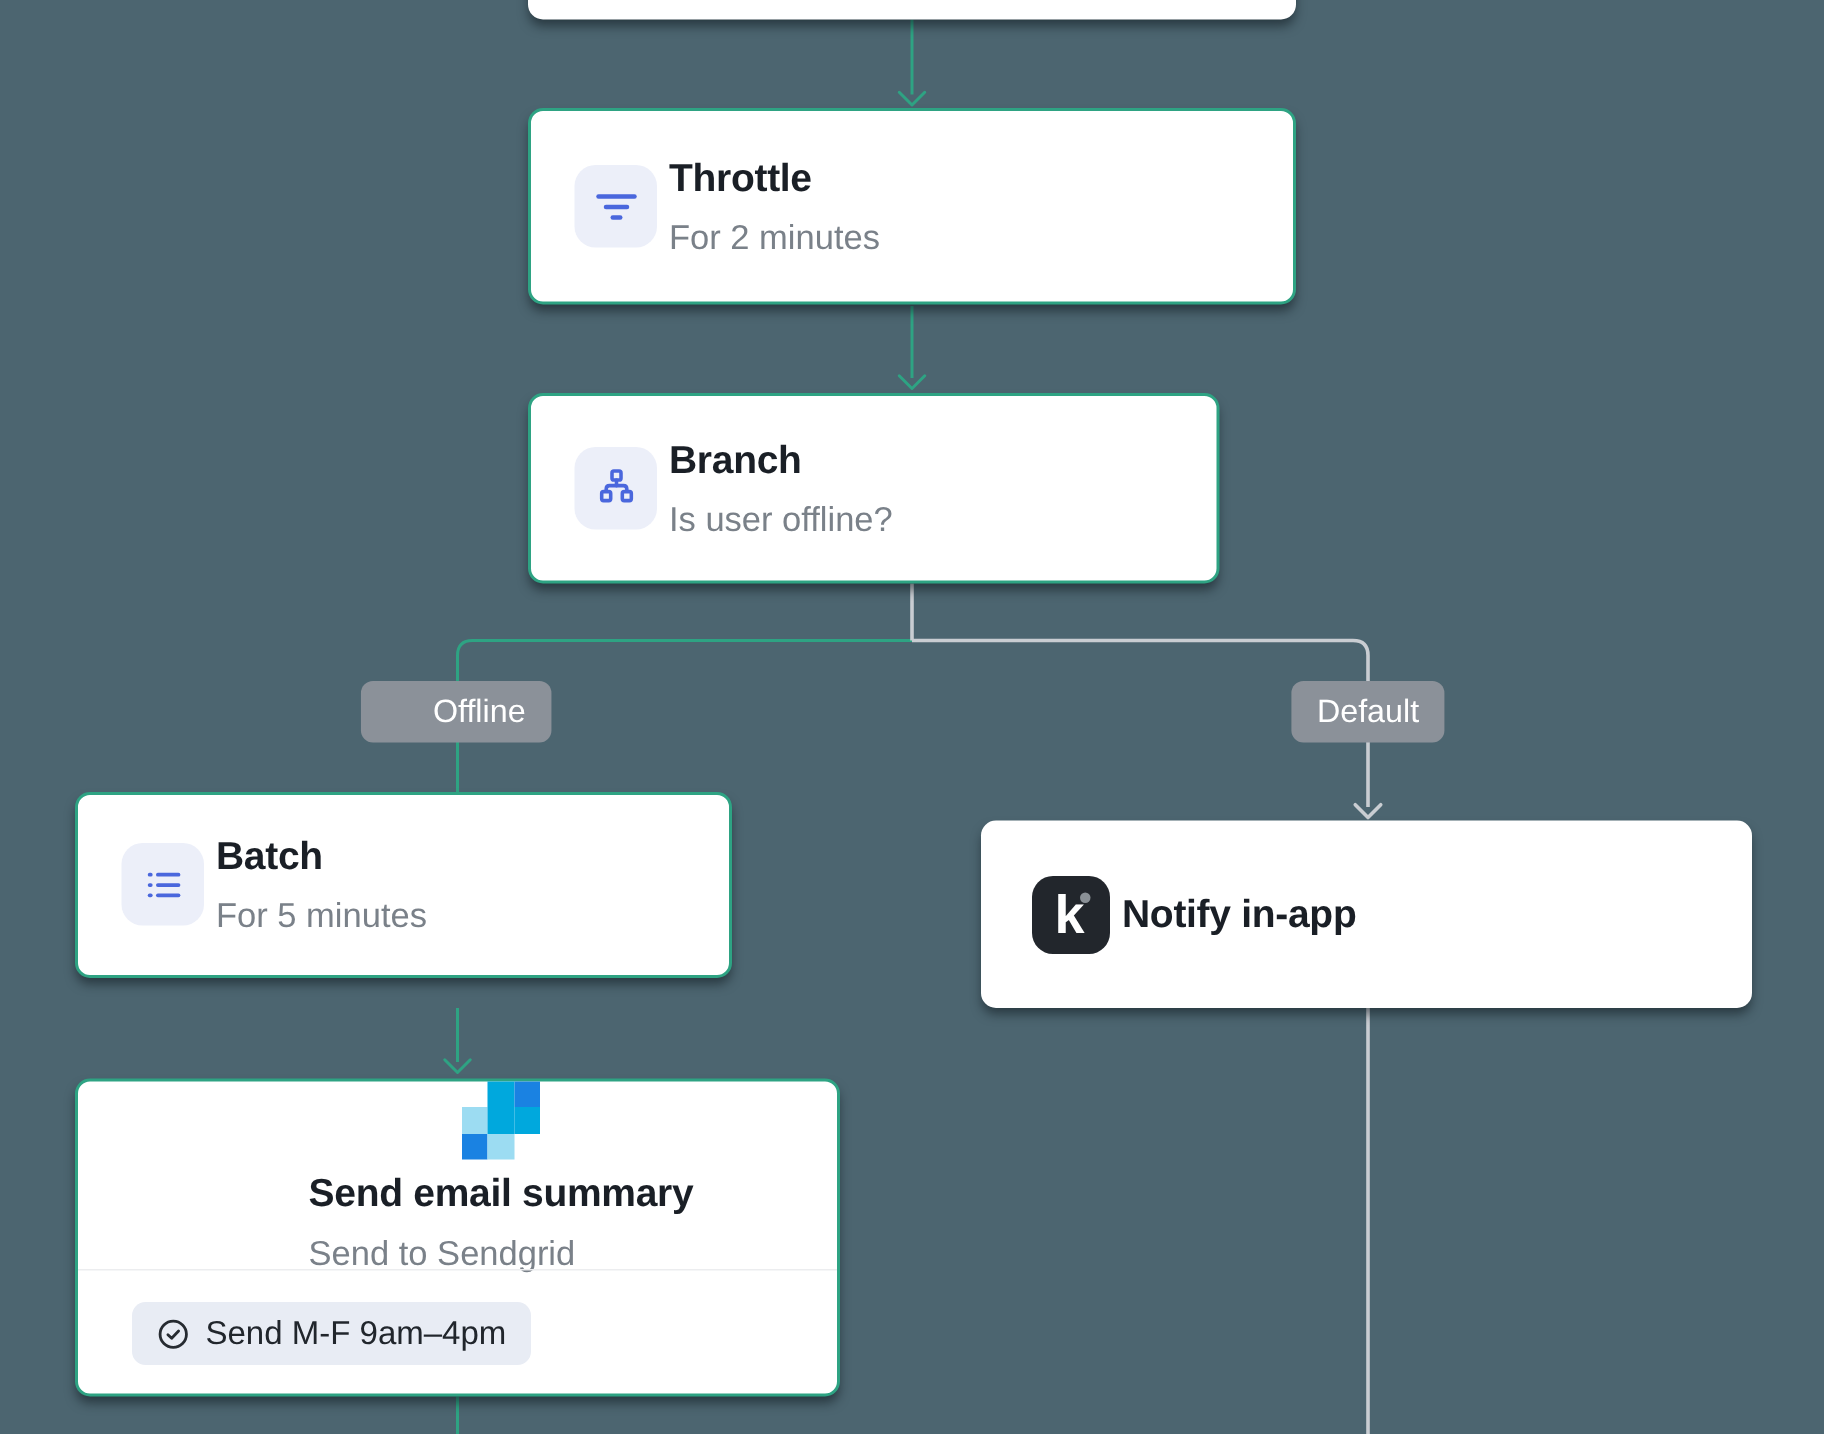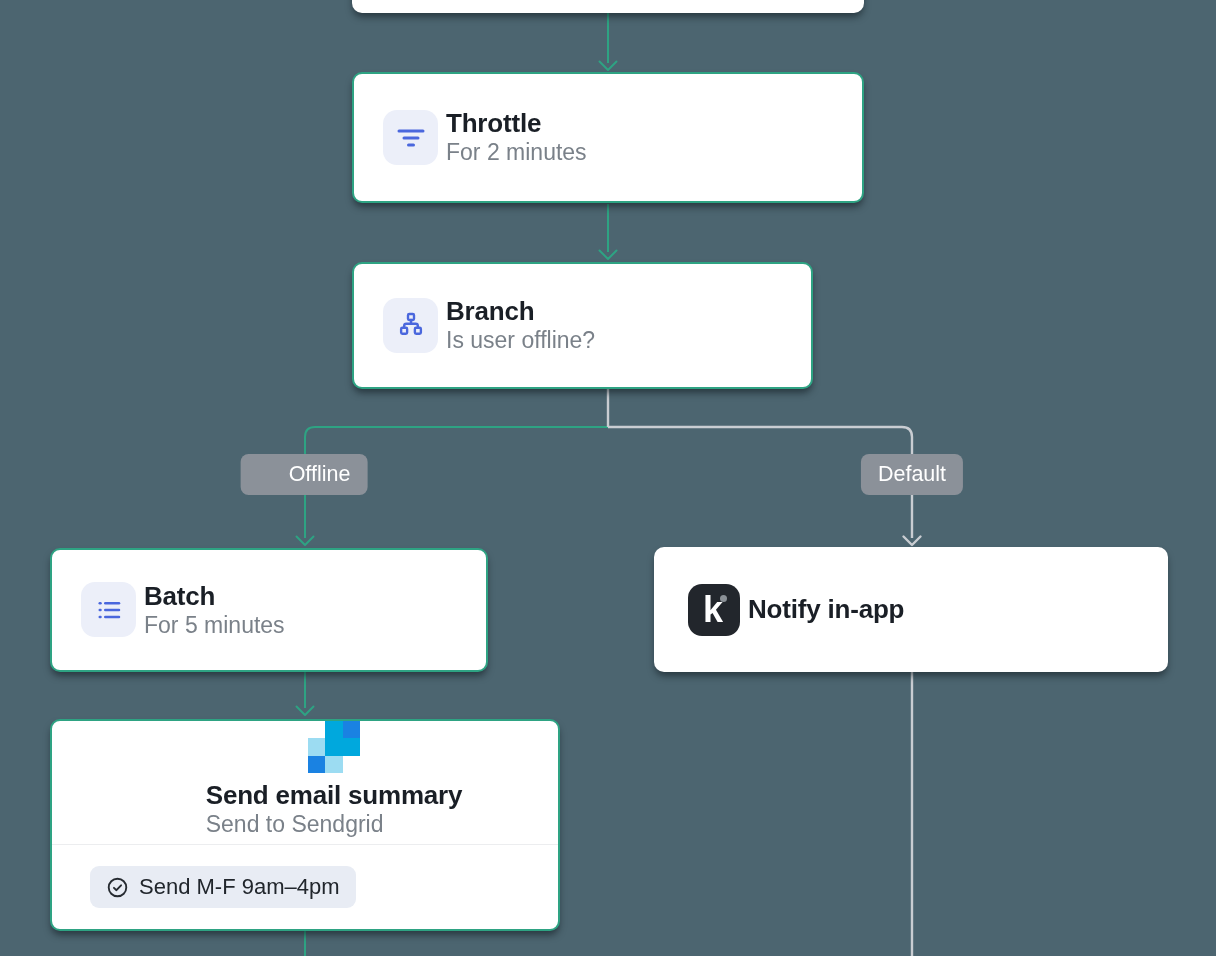--- a/index.html
+++ b/index.html
@@ -20,27 +20,27 @@
     box-sizing:border-box;cursor:pointer;
   }
   .node.selected{border:2px solid var(--accent-green,#2EA383);}
   .node-row{display:flex;align-items:center;gap:8px;padding-left:29px;width:100%;}
   .icon-tile{
     width:55px;height:55px;border-radius:14px;flex:0 0 auto;
     background:var(--icon-tile-background,#ECEFF9);
     display:flex;align-items:center;justify-content:center;
   }
   .node-title{font-size:26px;font-weight:600;color:var(--title-color,#1A1F26);letter-spacing:-0.2px;line-height:1.15;}
-  .node-subtitle{font-size:23px;font-weight:400;color:var(--subtitle-color,#7A8189);margin-top:0;line-height:1.15;}
+  .node-subtitle{font-size:23px;font-weight:400;color:var(--subtitle-color,#7A8189);margin-top:11px;line-height:1.15;}
 
   
   .node.stacked{flex-direction:column;align-items:stretch;}
   .node.stacked .node-row{height:125px;flex-direction:column;}
   .node-divider{border-top:1px solid #ECEDEF;margin:0;}
-  .node-footer{padding:21px 38px;}
+  .node-footer{padding:21px 26px;margin-left:10px;}
   .badge{
     display:inline-flex;align-items:center;gap:10px;
     background:var(--badge-background,#E8ECF4);border-radius:9px;
     padding:8px 16px;font-size:22px;color:#21262C;
   }
 
   
   .edge-label{
     position:absolute;z-index:3;transform:translateX(-50%);
     background:var(--branch-label-background,#8B9199);color:#FFFFFF;
@@ -130,21 +130,21 @@
       <div>
         <div class="node-title">Branch</div>
         <div class="node-subtitle">Is user offline?</div>
       </div>
     </div>
   </div>
 
   <div class="edge-label" style="left:304px;top:454px;padding-left:48px;">Offline</div>
   <div class="edge-label" style="left:912px;top:454px;">Default</div>
 
-  <div class="node selected" style="left:50px;top:548px;width:438px;height:124px;">
+  <div class="node selected" style="left:50px;top:528px;width:438px;height:124px;">
     <div class="node-row">
       <div class="icon-tile">
         <svg width="30" height="30" viewBox="0 0 24 24">
           <g stroke="#4A67DD" stroke-width="2" stroke-linecap="round" fill="none">
             <line x1="9" y1="6.5" x2="20" y2="6.5"></line>
             <line x1="9" y1="12" x2="20" y2="12"></line>
             <line x1="9" y1="17.5" x2="20" y2="17.5"></line>
             <line x1="4.6" y1="6.5" x2="5.2" y2="6.5"></line>
             <line x1="4.6" y1="12" x2="5.2" y2="12"></line>
             <line x1="4.6" y1="17.5" x2="5.2" y2="17.5"></line>

